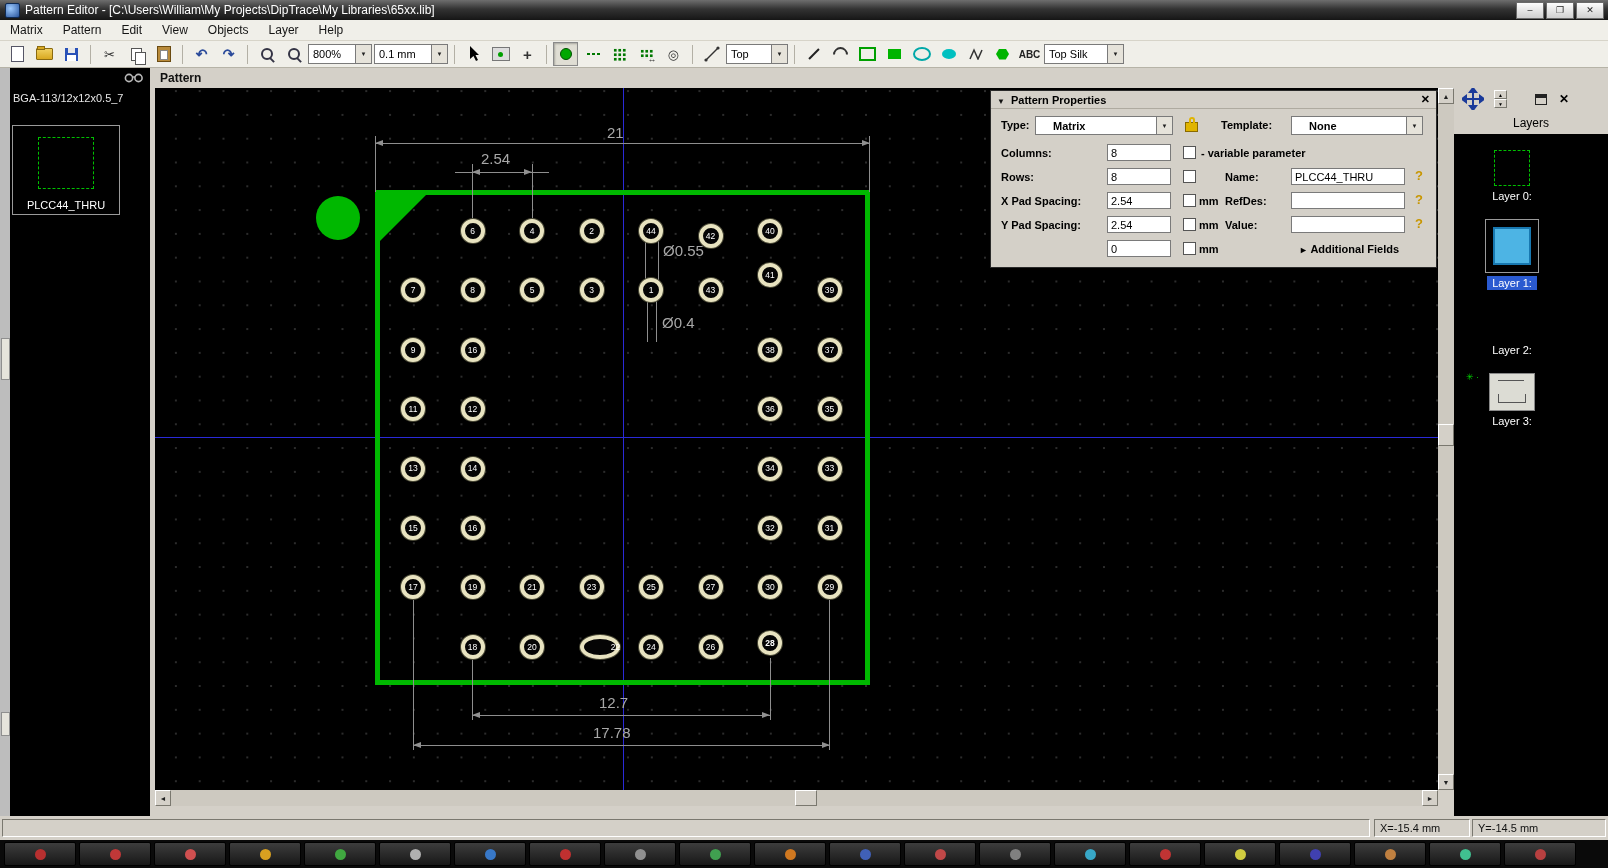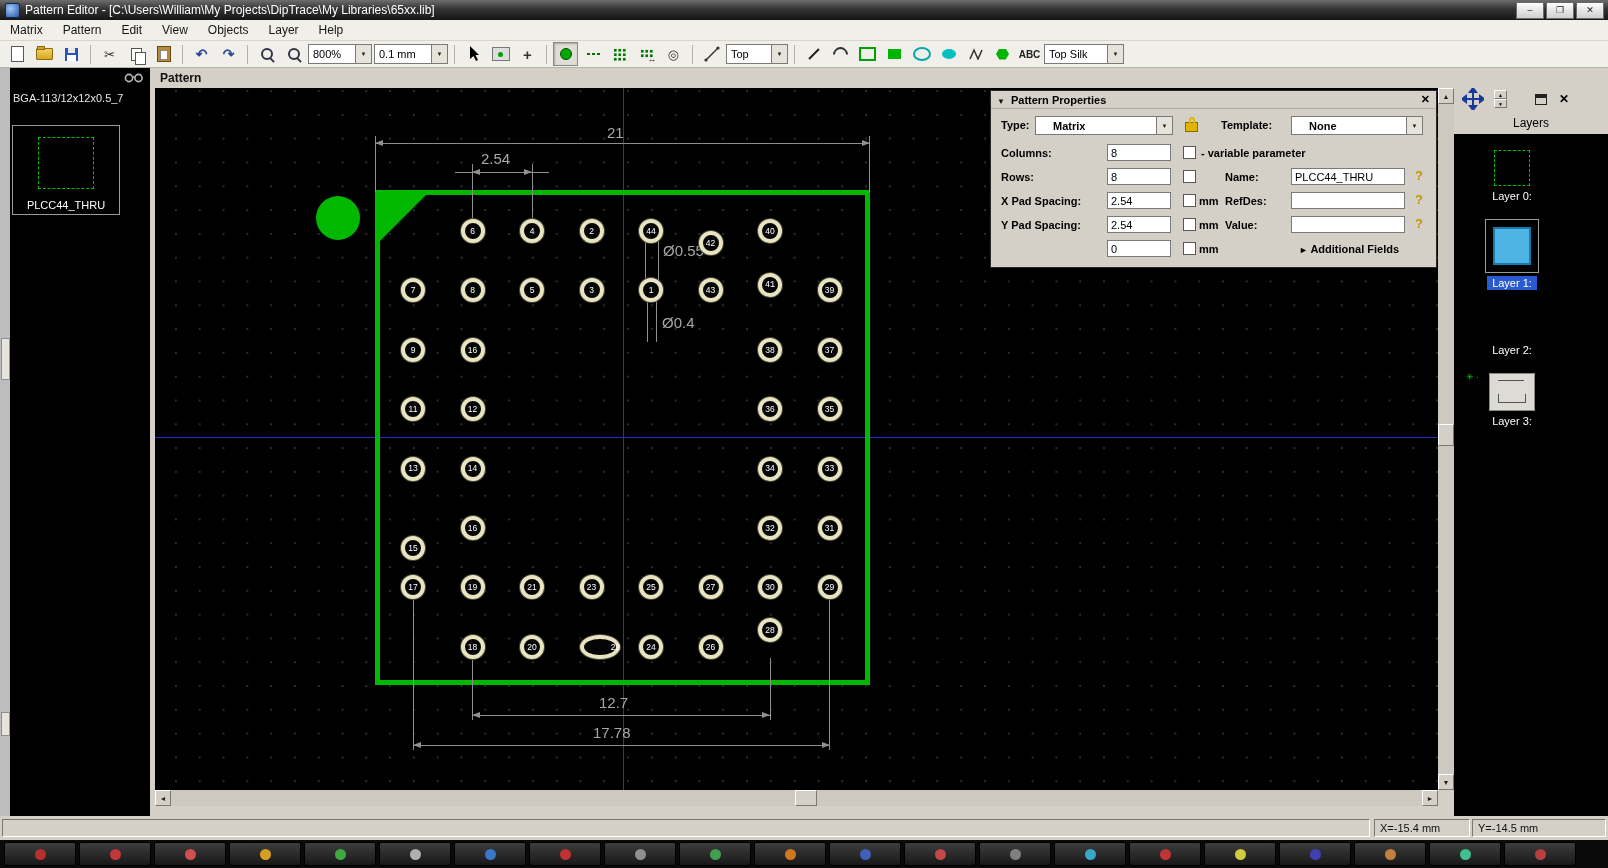--- a/index.html
+++ b/index.html
@@ -381,21 +381,21 @@
       </div>
       <div class="pad" style="left: 365px; top: 131px;">
         <span class="pad-num">4</span>
       </div>
       <div class="pad" style="left: 424.5px; top: 131px;">
         <span class="pad-num">2</span>
       </div>
       <div class="pad" style="left: 484px; top: 131px;">
         <span class="pad-num">44</span>
       </div>
-      <div class="pad" style="left: 543.5px; top: 143px;">
+      <div class="pad" style="left: 543.5px; top: 136px;">
         <span class="pad-num">42</span>
       </div>
       <div class="pad" style="left: 603px; top: 131px;">
         <span class="pad-num">40</span>
       </div>
       <div class="pad" style="left: 246px; top: 190.4px;">
         <span class="pad-num">7</span>
       </div>
       <div class="pad" style="left: 305.5px; top: 190.4px;">
         <span class="pad-num">8</span>
@@ -405,21 +405,21 @@
       </div>
       <div class="pad" style="left: 424.5px; top: 190.4px;">
         <span class="pad-num">3</span>
       </div>
       <div class="pad" style="left: 484px; top: 190.4px;">
         <span class="pad-num">1</span>
       </div>
       <div class="pad" style="left: 543.5px; top: 190.4px;">
         <span class="pad-num">43</span>
       </div>
-      <div class="pad" style="left: 603px; top: 185px; font-family: Liberation Mono, monospace;">
+      <div class="pad" style="left: 603px; top: 175px;">
         <span class="pad-num">41</span>
       </div>
       <div class="pad" style="left: 662.5px; top: 190.4px;">
         <span class="pad-num">39</span>
       </div>
       <div class="pad" style="left: 246px; top: 249.8px;">
         <span class="pad-num">9</span>
       </div>
       <div class="pad" style="left: 305.5px; top: 249.8px;">
         <span class="pad-num">16</span>
@@ -447,21 +447,21 @@
       </div>
       <div class="pad" style="left: 305.5px; top: 368.6px;">
         <span class="pad-num">14</span>
       </div>
       <div class="pad" style="left: 603px; top: 368.6px;">
         <span class="pad-num">34</span>
       </div>
       <div class="pad" style="left: 662.5px; top: 368.6px;">
         <span class="pad-num">33</span>
       </div>
-      <div class="pad" style="left: 246px; top: 448px;">
+      <div class="pad" style="left: 246px; top: 428px;">
         <span class="pad-num">15</span>
       </div>
       <div class="pad" style="left: 305.5px; top: 428px;">
         <span class="pad-num">16</span>
       </div>
       <div class="pad" style="left: 603px; top: 428px;">
         <span class="pad-num">32</span>
       </div>
       <div class="pad" style="left: 662.5px; top: 428px;">
         <span class="pad-num">31</span>
@@ -498,21 +498,21 @@
       </div>
       <div class="pad" style="left: 424.5px; top: 546.8px; padding-left: 32px;">
         <span class="pad-num">22</span>
       </div>
       <div class="pad" style="left: 484px; top: 546.8px;">
         <span class="pad-num">24</span>
       </div>
       <div class="pad" style="left: 543.5px; top: 546.8px;">
         <span class="pad-num">26</span>
       </div>
-      <div class="pad" style="left: 603px; top: 530px;">
+      <div class="pad" style="left: 603px; top: 543px; font-weight: bold;">
         <span class="pad-num">28</span>
       </div>
     </div>
 </div>
 
 <div class="vscroll">
   <div class="sb-btn sb-up" style="left:0;top:0"></div>
   <div class="sb-thumb" style="left:0;top:336px;width:16px;height:22px"></div>
   <div class="sb-btn sb-down" style="left:0;top:686px"></div>
 </div>

